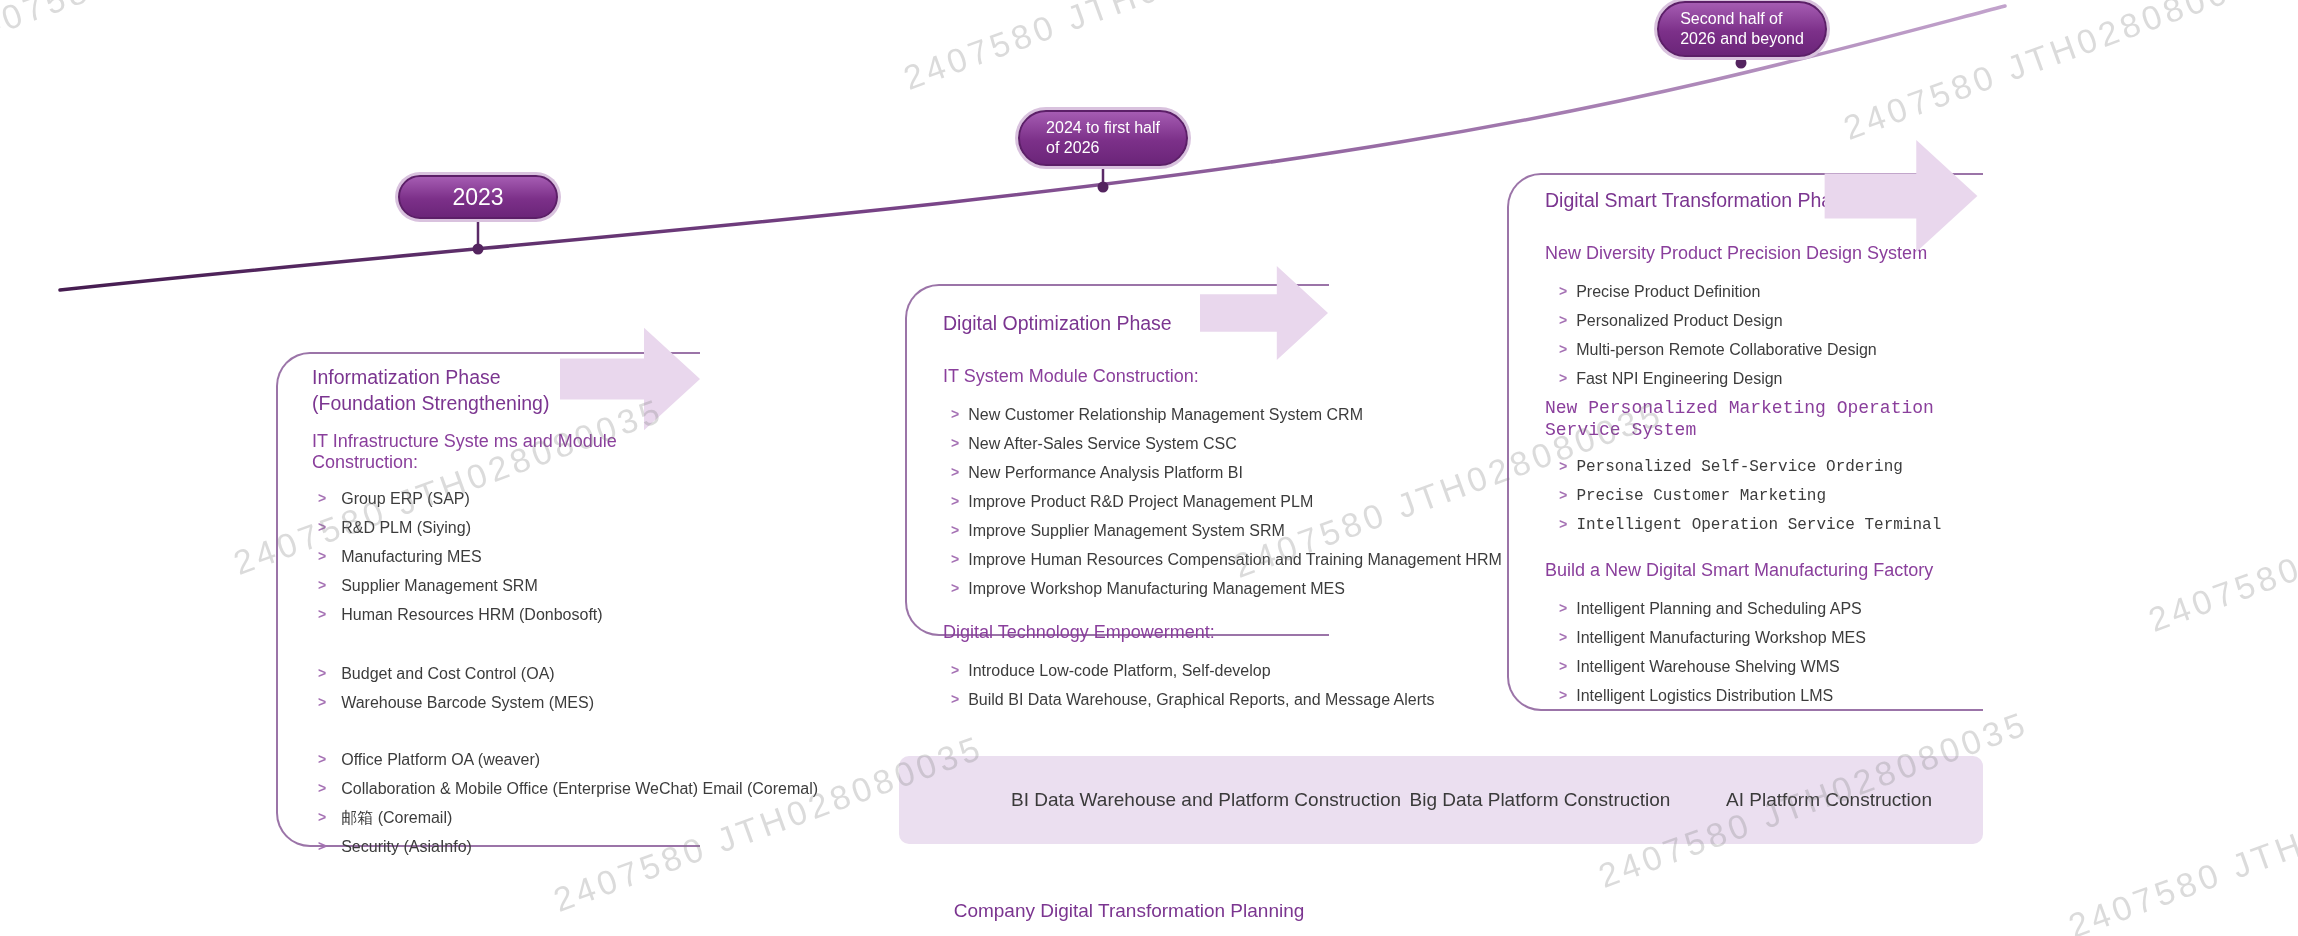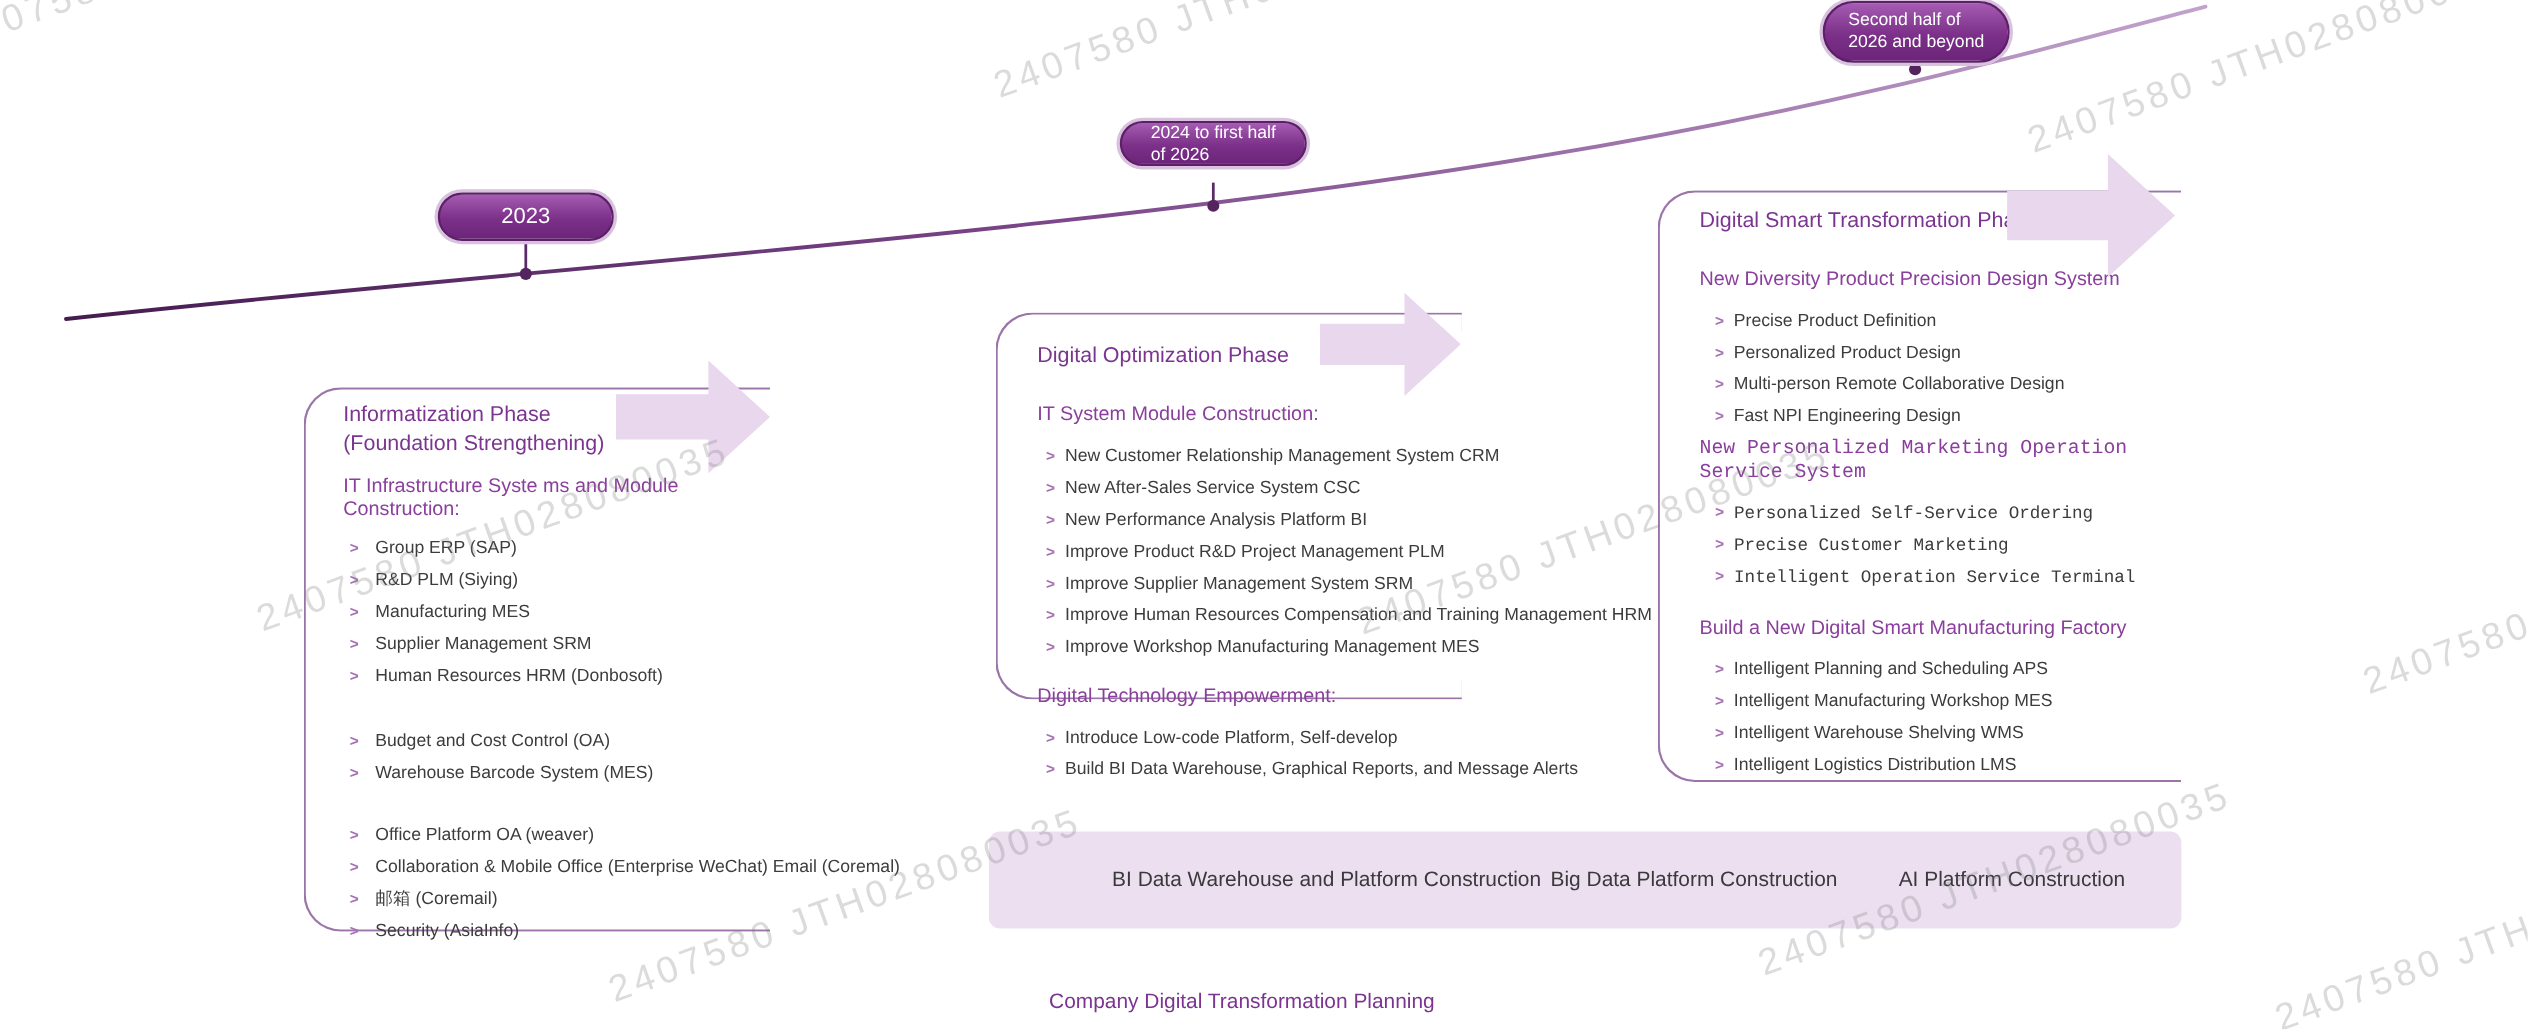--- a/index.html
+++ b/index.html
@@ -23,22 +23,22 @@
   
   svg.timeline { position:absolute; left:0; top:0; z-index:2; }
 
   .badge {
     position:absolute; z-index:4; color:#ffffff; text-align:left;
     background:linear-gradient(180deg,#a55cb2 0%, #7c3089 55%, #6b2579 100%);
     border:2px solid #5c1f68; box-shadow:0 0 0 3px #d9c2de;
     border-radius:40px; display:flex; align-items:center; justify-content:center;
     white-space:pre-line; font-size:16px; line-height:1.25; font-weight:500;
   }
-  .b1 { left:398px; top:175px; width:160px; height:44px; font-size:20px; }
-  .b2 { left:1018px; top:110px; width:170px; height:41px; }
+  .b1 { left:398px; top:175px; width:160px; height:44px; font-size:23px; }
+  .b2 { left:1018px; top:110px; width:170px; height:56px; }
   .b3 { left:1657px; top:1px;  width:170px; height:56px; }
 
   
   .panel {
     position:absolute; z-index:2;
     border:2px solid #9b74a8; border-right:0;
     border-radius:34px 0 0 34px;
   }
   .panel1 { left:276px;  top:352px; width:424px; height:495px; padding:10px 0 12px 34px; }
   .panel2 { left:905px;  top:284px; width:424px; height:352px; padding:24px 0 0 36px; }

